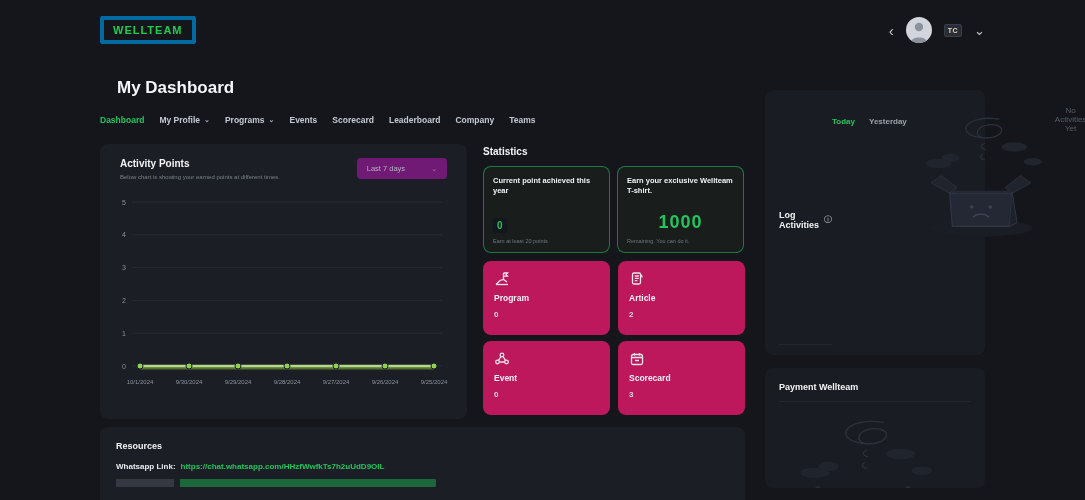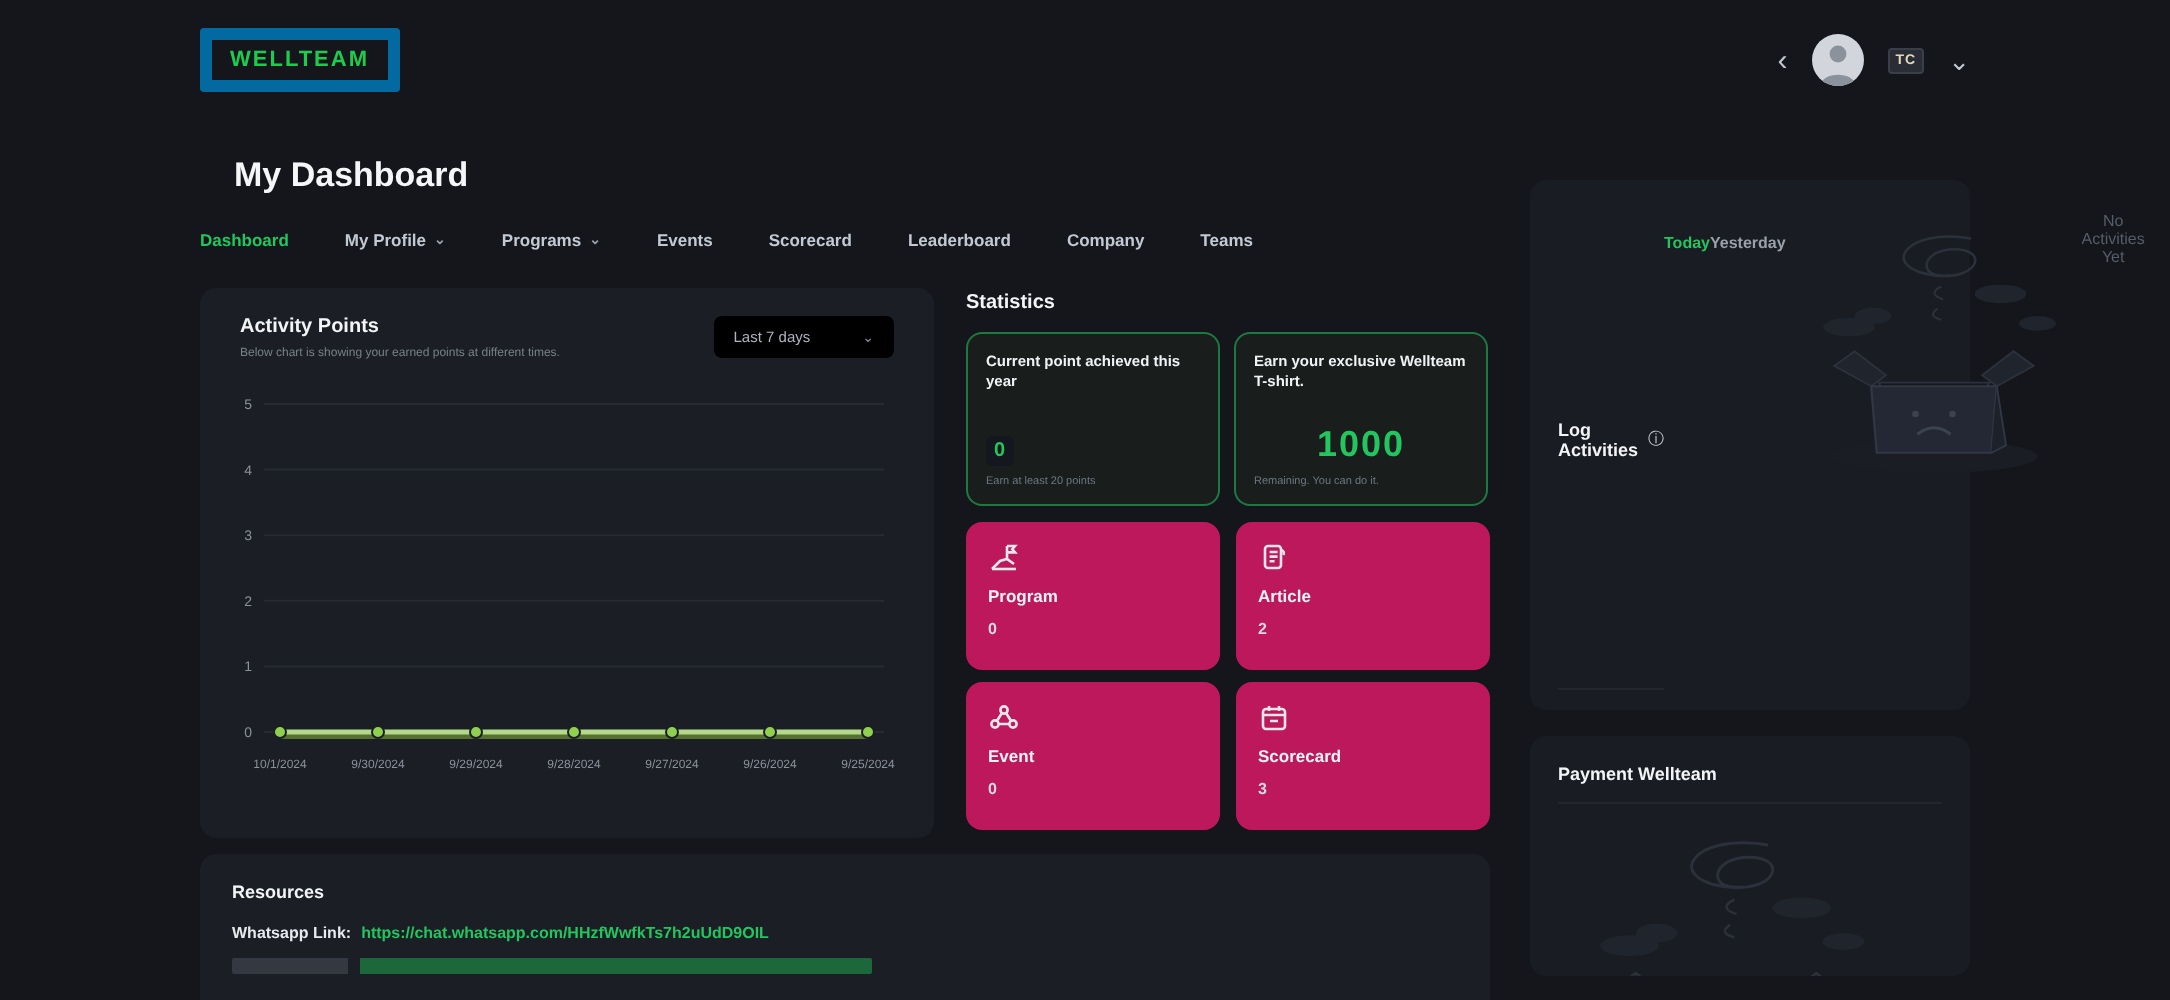--- a/index.html
+++ b/index.html
@@ -7,55 +7,55 @@
   body {
     background:#14161c;
     font-family:"Liberation Sans", sans-serif;
     color:#e7e9ee;
   }
   .topbar {
     height:60px; padding:0 100px;
     display:flex; align-items:center; justify-content:space-between;
   }
   .logo {
-    border:6px solid #0369a1; color:#1ecb4f;
+    border:4px solid #0369a1; color:#1ecb4f;
     font-size:11px; font-weight:bold; letter-spacing:1px;
     padding:4px 9px; border-radius:2px;
   }
   .topbar-right { display:flex; align-items:center; gap:12px; }
   .chev { color:#c2c8d2; font-size:13px; line-height:1; cursor:default; }
   .chev-left { font-size:15px; }
   .avatar {
     width:26px; height:26px; border-radius:50%;
     background:#d2d6dc; display:flex; align-items:flex-end; justify-content:center;
     overflow:hidden;
   }
   .user-chip {
     font-size:7px; font-weight:bold; color:#e3d9b8;
     background:#2a2d35; border:1px solid #3a3e48; border-radius:2px;
     padding:2px 3px; letter-spacing:.5px;
   }
   .content { display:flex; padding:0 100px; gap:20px; }
   .main-col { width:645px; }
   .side-col { width:220px; }
   h1.page-title { font-size:17px; font-weight:bold; margin-top:18px; color:#f5f6f8;margin-left:17px; }
-  .tabs { display:flex; gap:28px; margin-top:17px; align-items:center; }
+  .tabs { display:flex; gap:15px; margin-top:17px; align-items:center; }
   .tab { font-size:8.5px; font-weight:bold; color:#c3c9d3; cursor:pointer; display:flex; align-items:center; gap:4px; }
   .tab.active { color:#22c55e; }
   .tab .tchev { font-size:7px; color:#9aa1ab; }
   .grid { display:flex; gap:16px; margin-top:19px; }
   .card { background:#1b1e25; border-radius:8px; }
 
   
   .activity-card { width:367px; height:275px; padding:14px 12px 10px 12px; }
   .activity-head { display:flex; justify-content:space-between; align-items:flex-start; padding:0 8px; }
   .activity-title { font-size:10px; font-weight:bold; color:#f3f4f6; }
   .activity-sub { font-size:6px; color:#7a8088; margin-top:5px; }
   .range-select {
-    background:#000000; border-radius:4px; padding:6px 10px;
+    background:#701a75; border-radius:4px; padding:6px 10px;
     font-size:7.5px; color:#aeb4bf; display:flex; align-items:center; gap:26px;
     cursor:pointer;
   }
   .range-select .tchev { font-size:7px; color:#8b919c; }
   .chart-wrap { margin-top:12px; }
 
   
   .stats-col { width:262px; }
   .stats-heading { font-size:10px; font-weight:bold; color:#f3f4f6; margin-top:2px; }
   .highlight-row { display:flex; gap:7px; margin-top:9px; }
@@ -83,21 +83,21 @@
   .resource-link { font-size:8px; font-weight:bold; color:#22c55e; text-decoration:none; }
   .resource-sliver { margin-top:8px; height:8px; width:320px;
     background:linear-gradient(90deg,#3a3f49 0 58px, transparent 58px 64px, #1d7a3f 64px 100%);
     opacity:.8; border-radius:1px; }
 
   
   .log-card { margin-top:30px; background:#191c22; height:265px; padding:14px 14px 10px; display:flex; flex-direction:row; }
   .side-head { display:flex; align-items:center; gap:5px; padding-bottom:9px; border-bottom:1px solid #23262e; }
   .side-title { font-size:9px; font-weight:bold; color:#f3f4f6; }
   .info-icon { font-size:8px; color:#cdd2da; line-height:1; }
-  .log-tabs { display:flex; gap:0; margin-top:13px; }
+  .log-tabs { display:flex; gap:14px; margin-top:13px; }
   .log-tab { font-size:8px; font-weight:bold; color:#9aa1ab; cursor:pointer; }
   .log-tab.active { color:#22c55e; }
   .empty-illustration { margin:6px auto 0; }
   .empty-text { font-size:8px; color:#565d68; text-align:center; margin-top:2px; }
   .payment-card { margin-top:13px; background:#191c22; height:120px; padding:14px 14px 0; overflow:hidden; }
   .payment-illustration { margin:10px auto 0; display:block; }
 </style>
 </head>
 <body>
 

